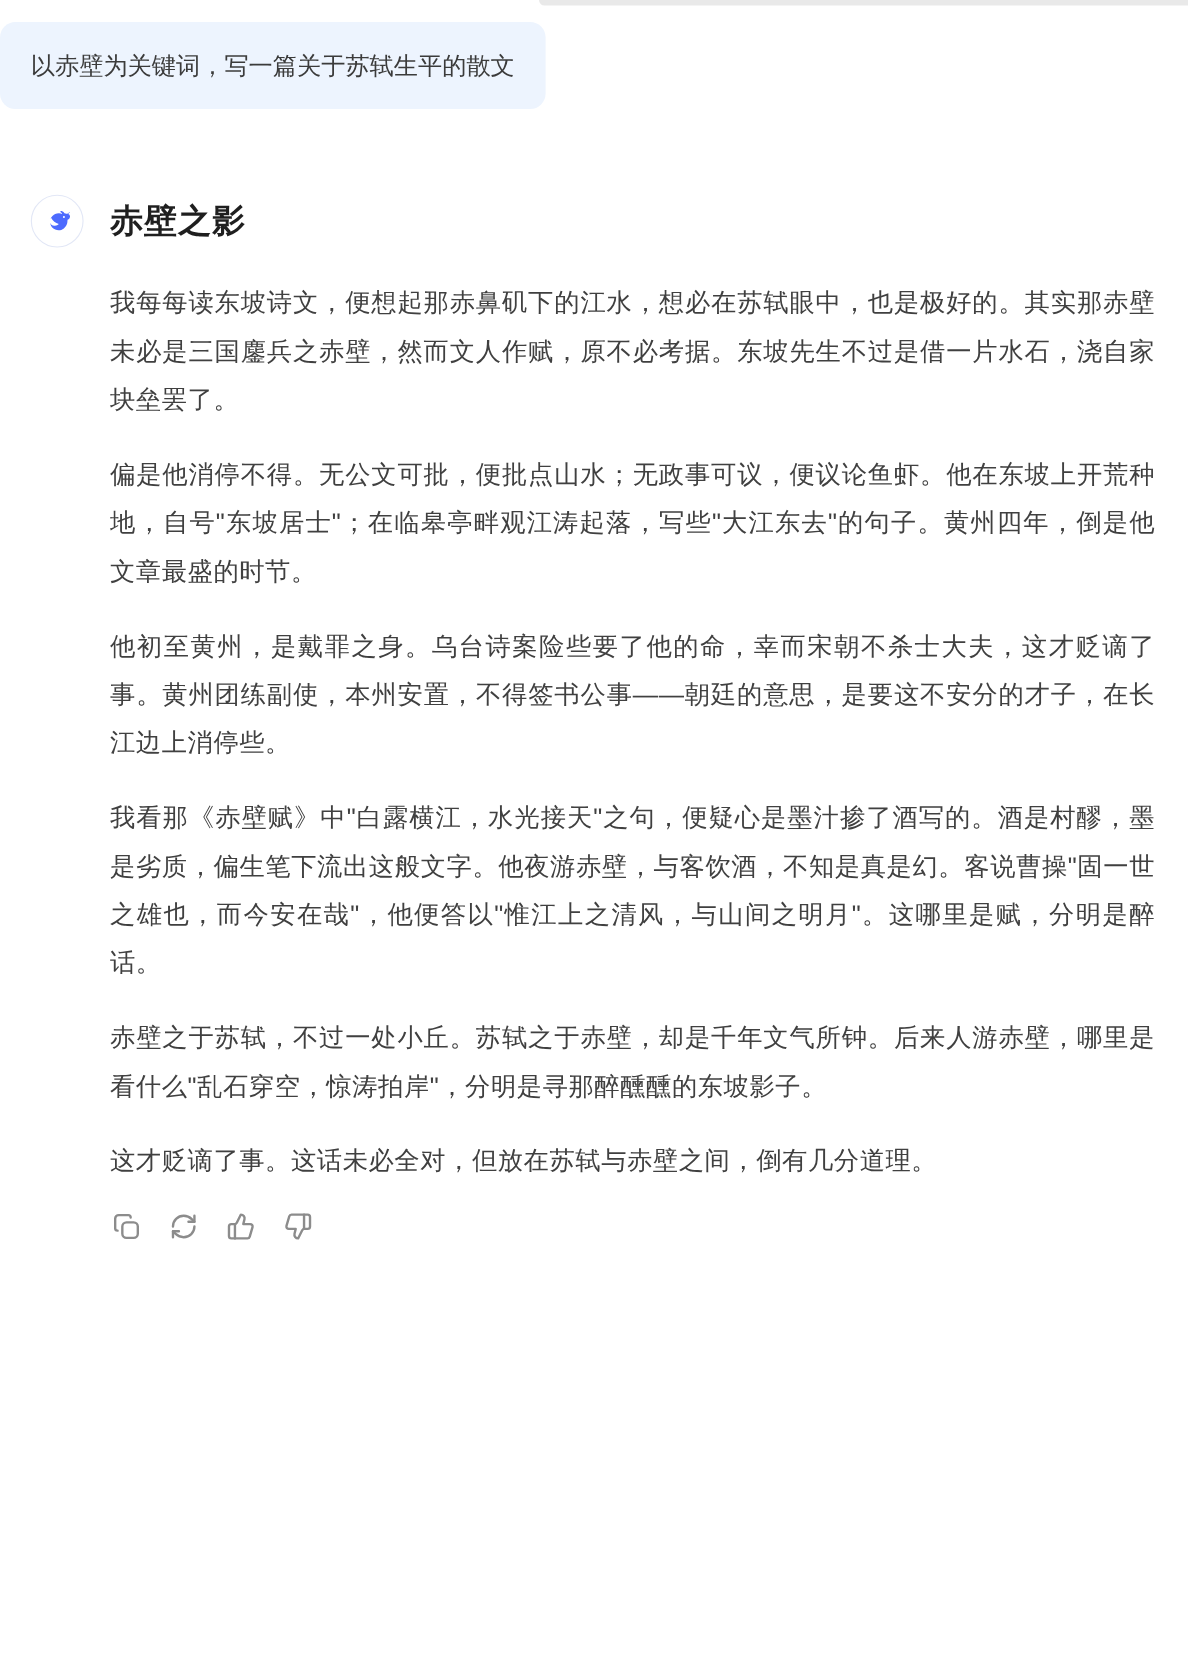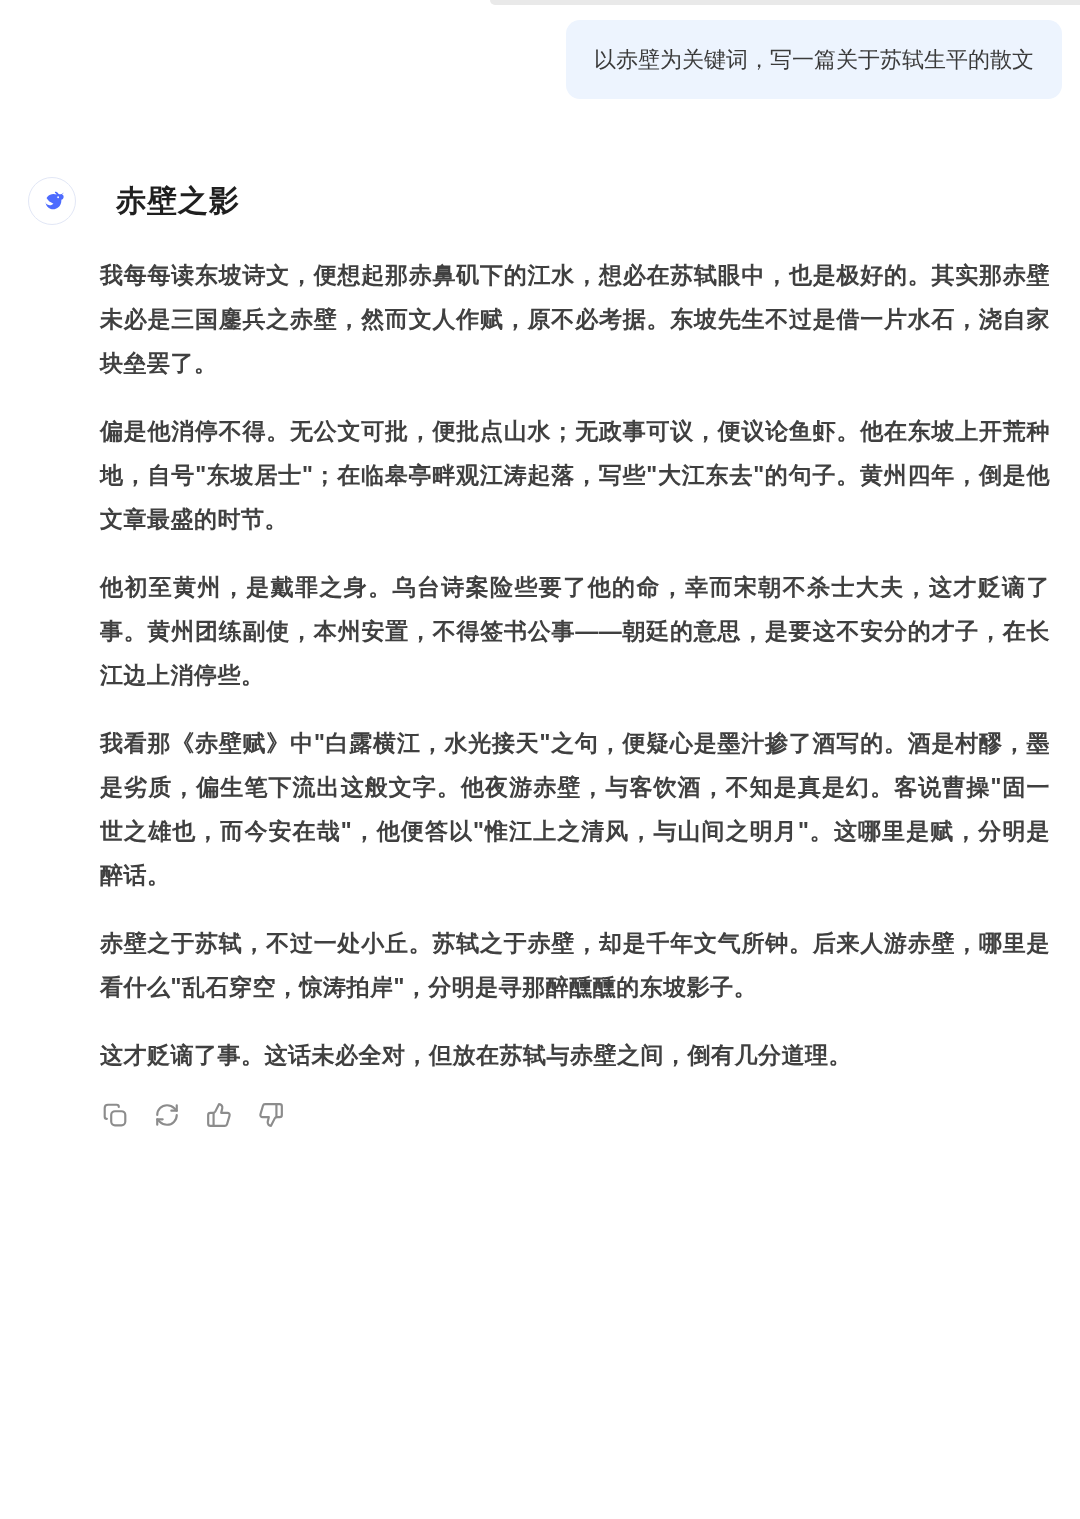--- a/index.html
+++ b/index.html
@@ -16,36 +16,36 @@
     position: absolute;
     top: 0;
     left: 490px;
     right: 0;
     height: 5px;
     background: #e9e9e9;
     border-bottom-left-radius: 8px;
   }
   .user-row {
     display: flex;
-    justify-content: flex-end;
+    justify-content: flex-start;
     padding: 20px 18px 0 0;
   }
   .user-bubble {
     background: #edf4fe;
     border-radius: 14px;
     padding: 23px 28px;
     font-size: 22px;
     line-height: 1.5;
     color: #3b3b3b;
     max-width: 720px;
   }
   .assistant-header {
     display: flex;
     align-items: center;
-    gap: 40px;
+    gap: 24px;
     padding-left: 28px;
     margin-top: 78px;
   }
   .avatar {
     width: 48px;
     height: 48px;
     border-radius: 50%;
     border: 1px solid #e2e7f6;
     background: #ffffff;
     display: flex;
@@ -64,21 +64,20 @@
   .content {
     padding: 28px 30px 0 100px;
   }
   .content p {
     font-size: 23px;
     line-height: 44px;
     color: #404040;
     margin: 0 0 24px 0;
     text-align: justify;
     letter-spacing: 0.5px;
-    font-weight: bold;
   }
   .actions {
     display: flex;
     gap: 22px;
     padding-left: 100px;
     margin-top: 6px;
   }
   .action-btn {
     width: 30px;
     height: 30px;

